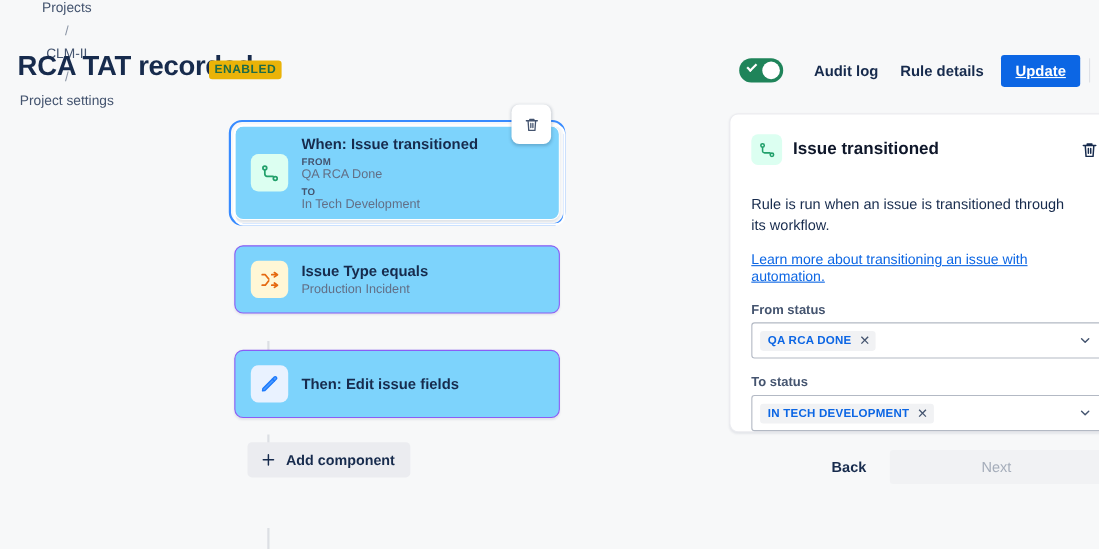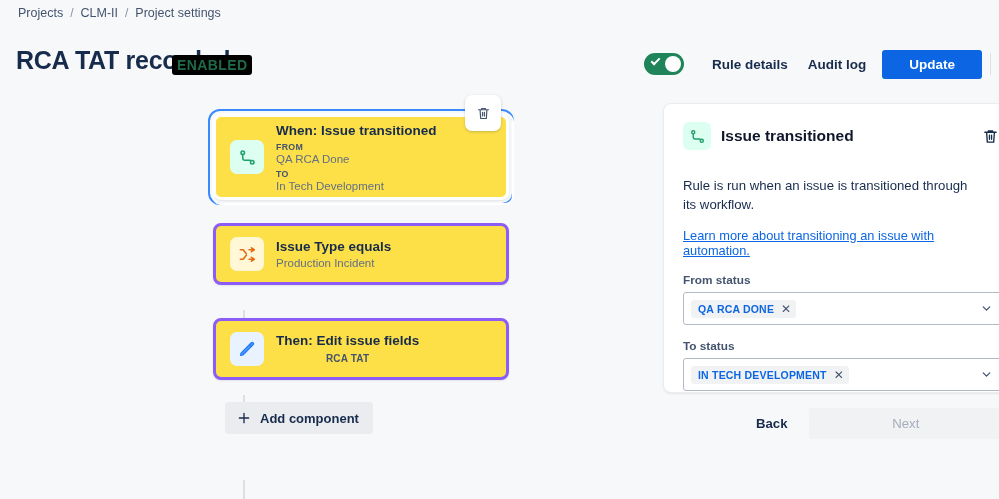--- a/index.html
+++ b/index.html
@@ -9,35 +9,35 @@
     font-family: "Liberation Sans", sans-serif;
     color: #172b4d;
     overflow: hidden;
   }
   #root { position: relative; width: 999px; height: 499px; }
 
   
   .breadcrumb {
     position: absolute; left: 18px; top: 0px; height: 26px;
     display: flex; align-items: center; gap: 7px;
-    font-size: 12.5px; color: #44546f;
+    font-size: 12.5px; color: #44546f; flex-direction: column;
   }
   .breadcrumb .crumb { color: #44546f; text-decoration: none; white-space: nowrap; }
   .breadcrumb .sep { color: #8993a4; font-size: 12px; }
 
   
   .page-title {
     position: absolute; left: 16px; top: 46px;
     font-size: 25px; font-weight: 600; letter-spacing: -0.3px;
     color: #172b4d; white-space: nowrap;
   }
   .enabled-badge {
-    position: absolute; left: 172px; top: 55px;
-    background: #000000; color: #1f6b47;
-    font-size: 14px; font-weight: bold; letter-spacing: 0.4px;
+    position: absolute; left: 190px; top: 55px;
+    background: #eab308; color: #1f6b47;
+    font-size: 11px; font-weight: bold; letter-spacing: 0.4px;
     padding: 3px 5px; border-radius: 3px; line-height: 1;
   }
 
   .header-actions {
     position: absolute; right: 0px; top: 46px; height: 36px;
     display: flex; align-items: center; gap: 0px;
   }
   .toggle {
     width: 40px; height: 22px; border-radius: 11px;
     background: #1f845a; position: relative; flex: none;
@@ -53,38 +53,39 @@
     border-left: 2px solid #fff; border-bottom: 2px solid #fff;
     transform: rotate(-45deg);
   }
   .hdr-link {
     font-size: 13.5px; font-weight: 600; color: #172b4d;
     padding: 7px 10px; border-radius: 3px; cursor: pointer; white-space: nowrap;
   }
   .hdr-btn-primary {
     background: #0c66e4; color: #fff;
     font-size: 13.5px; font-weight: 600;
-    padding: 7px 27px; border-radius: 3px; border: none;
+    padding: 7px 13px; border-radius: 3px; border: none;
     cursor: pointer; white-space: nowrap; font-family: inherit;
     margin: 0 6px 0 6px;
+    text-decoration: underline;
   }
   .hdr-divider { width: 1px; height: 22px; background: #dfe1e6; margin: 0 8px 0 2px; }
 
   
   .chain { position: absolute; left: 213px; top: 103px; width: 300px; }
   .connector {
     position: absolute; left: 30px; width: 1.5px; background: #dcdfe4;
   }
   .conn-1 { top: 207px; height: 25px; }
   .conn-2 { top: 292px; height: 26px; }
   .conn-3 { top: 377px; height: 25px; }
 
   .card {
     position: absolute; left: 0px; width: 296px;
-    background: #fde047; border: 3px solid #8b5cf6; border-radius: 8px;
+    background: #7dd3fc; border: 1px solid #8b5cf6; border-radius: 8px;
     box-shadow: 0 1px 2px rgba(9,30,66,.09);
     display: flex; align-items: center; gap: 12px;
     padding: 13px 14px; cursor: pointer;
   }
   .card-1 { top: 11px; height: 86px; border-color: #fff; }
   .card-1-ring {
     position: absolute; left: -5px; top: 6px;
     width: 306px; height: 96px;
     border: 2px solid #388bff; border-radius: 12px;
     pointer-events: none;
@@ -215,22 +216,22 @@
   </div>
 
   <div class="page-title">RCA TAT recorded</div>
   <div class="enabled-badge">ENABLED</div>
 
   <div class="header-actions">
     <div class="toggle">
       <div class="chk"></div>
       <div class="knob"></div>
     </div>
+    <div class="hdr-link">Audit log</div>
     <div class="hdr-link">Rule details</div>
-    <div class="hdr-link">Audit log</div>
     <button class="hdr-btn-primary">Update</button>
     <div class="hdr-divider"></div>
   </div>
 
   <div class="chain">
 
     <div class="connector conn-1"></div>
     <div class="connector conn-2"></div>
     <div class="connector conn-3"></div>
 
@@ -274,21 +275,20 @@
 
     <div class="card card-3">
       <div class="card-icon ic-blue">
         <svg width="18" height="18" viewBox="0 0 24 24" fill="#4c9aff" stroke="#1d7afc" stroke-width="1.6" stroke-linejoin="round">
           <path d="M4 17.5 15.5 6 18 8.5 6.5 20 3.5 20.5z"></path>
           <path d="M15.5 6 17.8 3.7a1.6 1.6 0 0 1 2.3 0l.2.2a1.6 1.6 0 0 1 0 2.3L18 8.5z"></path>
         </svg>
       </div>
       <div class="card-body">
         <div class="card-title">Then: Edit issue fields</div>
-        <div class="card-sub-strong">RCA TAT</div>
       </div>
     </div>
 
     <button class="add-component">
       <span style="display:flex">
         <svg width="16" height="16" viewBox="0 0 24 24" fill="none" stroke="#172b4d" stroke-width="2" stroke-linecap="round">
           <path d="M12 5v14M5 12h14"></path>
         </svg>
       </span>
       <span>Add component</span>

